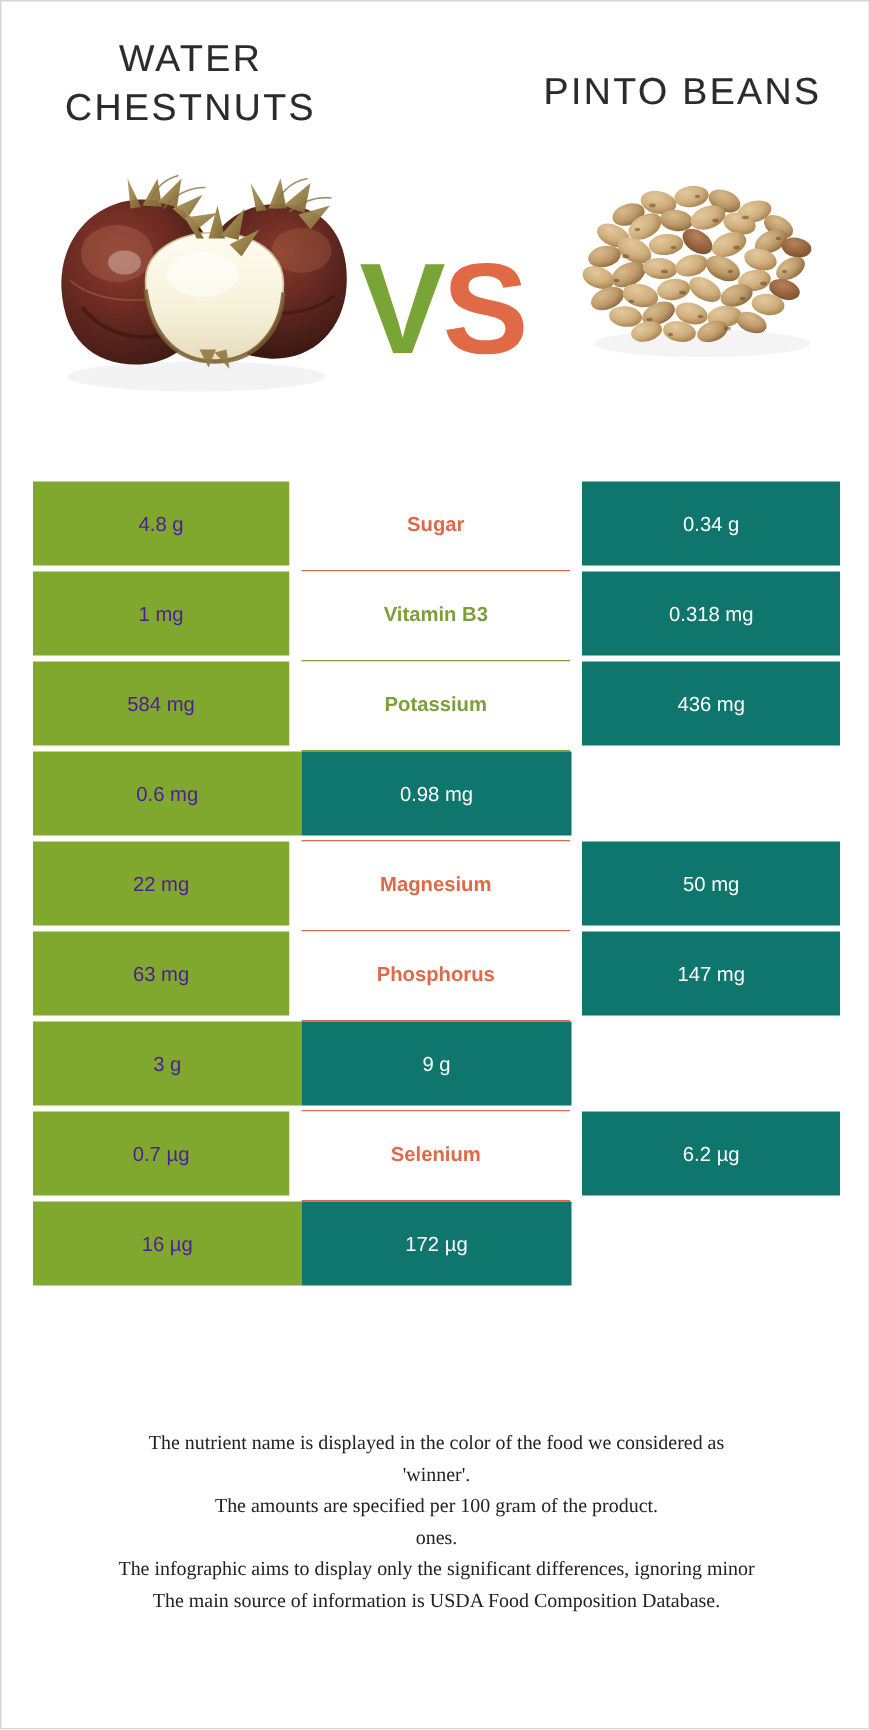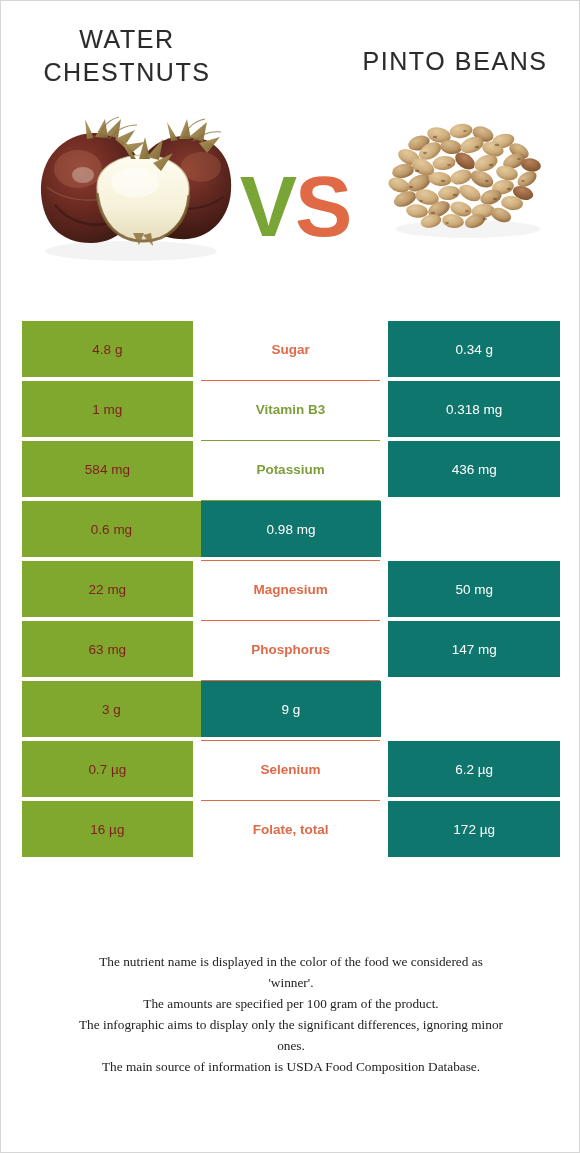--- a/index.html
+++ b/index.html
@@ -108,21 +108,21 @@
     display: flex;
     align-items: center;
     justify-content: center;
     box-sizing: border-box;
     font-size: 13.5px;
     font-weight: 400;
   }
   .cell-left {
     width: 179px;
     background: #81A82E;
-    color: #7f1d1d;
+    color: #4c1d95;
   }
   .cell-mid {
     width: 205px;
     background: #ffffff;
     font-weight: 700;
     font-size: 13.5px;
   }
   .cell-right {
     width: 180px;
     background: #0f766e;
@@ -468,27 +468,26 @@
         <div class="sep win-orange"></div>
       </div>
       <div class="row">
         <div class="cell cell-left">0.7 µg</div>
         <div class="cell cell-mid win-orange">Selenium</div>
         <div class="cell cell-right">6.2 µg</div>
         <div class="sep win-orange"></div>
       </div>
       <div class="row">
         <div class="cell cell-left">16 µg</div>
-        <div class="cell cell-mid win-orange">Folate, total</div>
         <div class="cell cell-right">172 µg</div>
       </div>
     </div>
 
   <div id="footer">
     <div>The nutrient name is displayed in the color of the food we considered as</div>
     <div>'winner'.</div>
     <div>The amounts are specified per 100 gram of the product.</div>
+    <div>ones.</div>
     <div>The infographic aims to display only the significant differences, ignoring minor</div>
-    <div>ones.</div>
     <div>The main source of information is USDA Food Composition Database.</div>
   </div>
 
 </div>
 
 </body></html>

